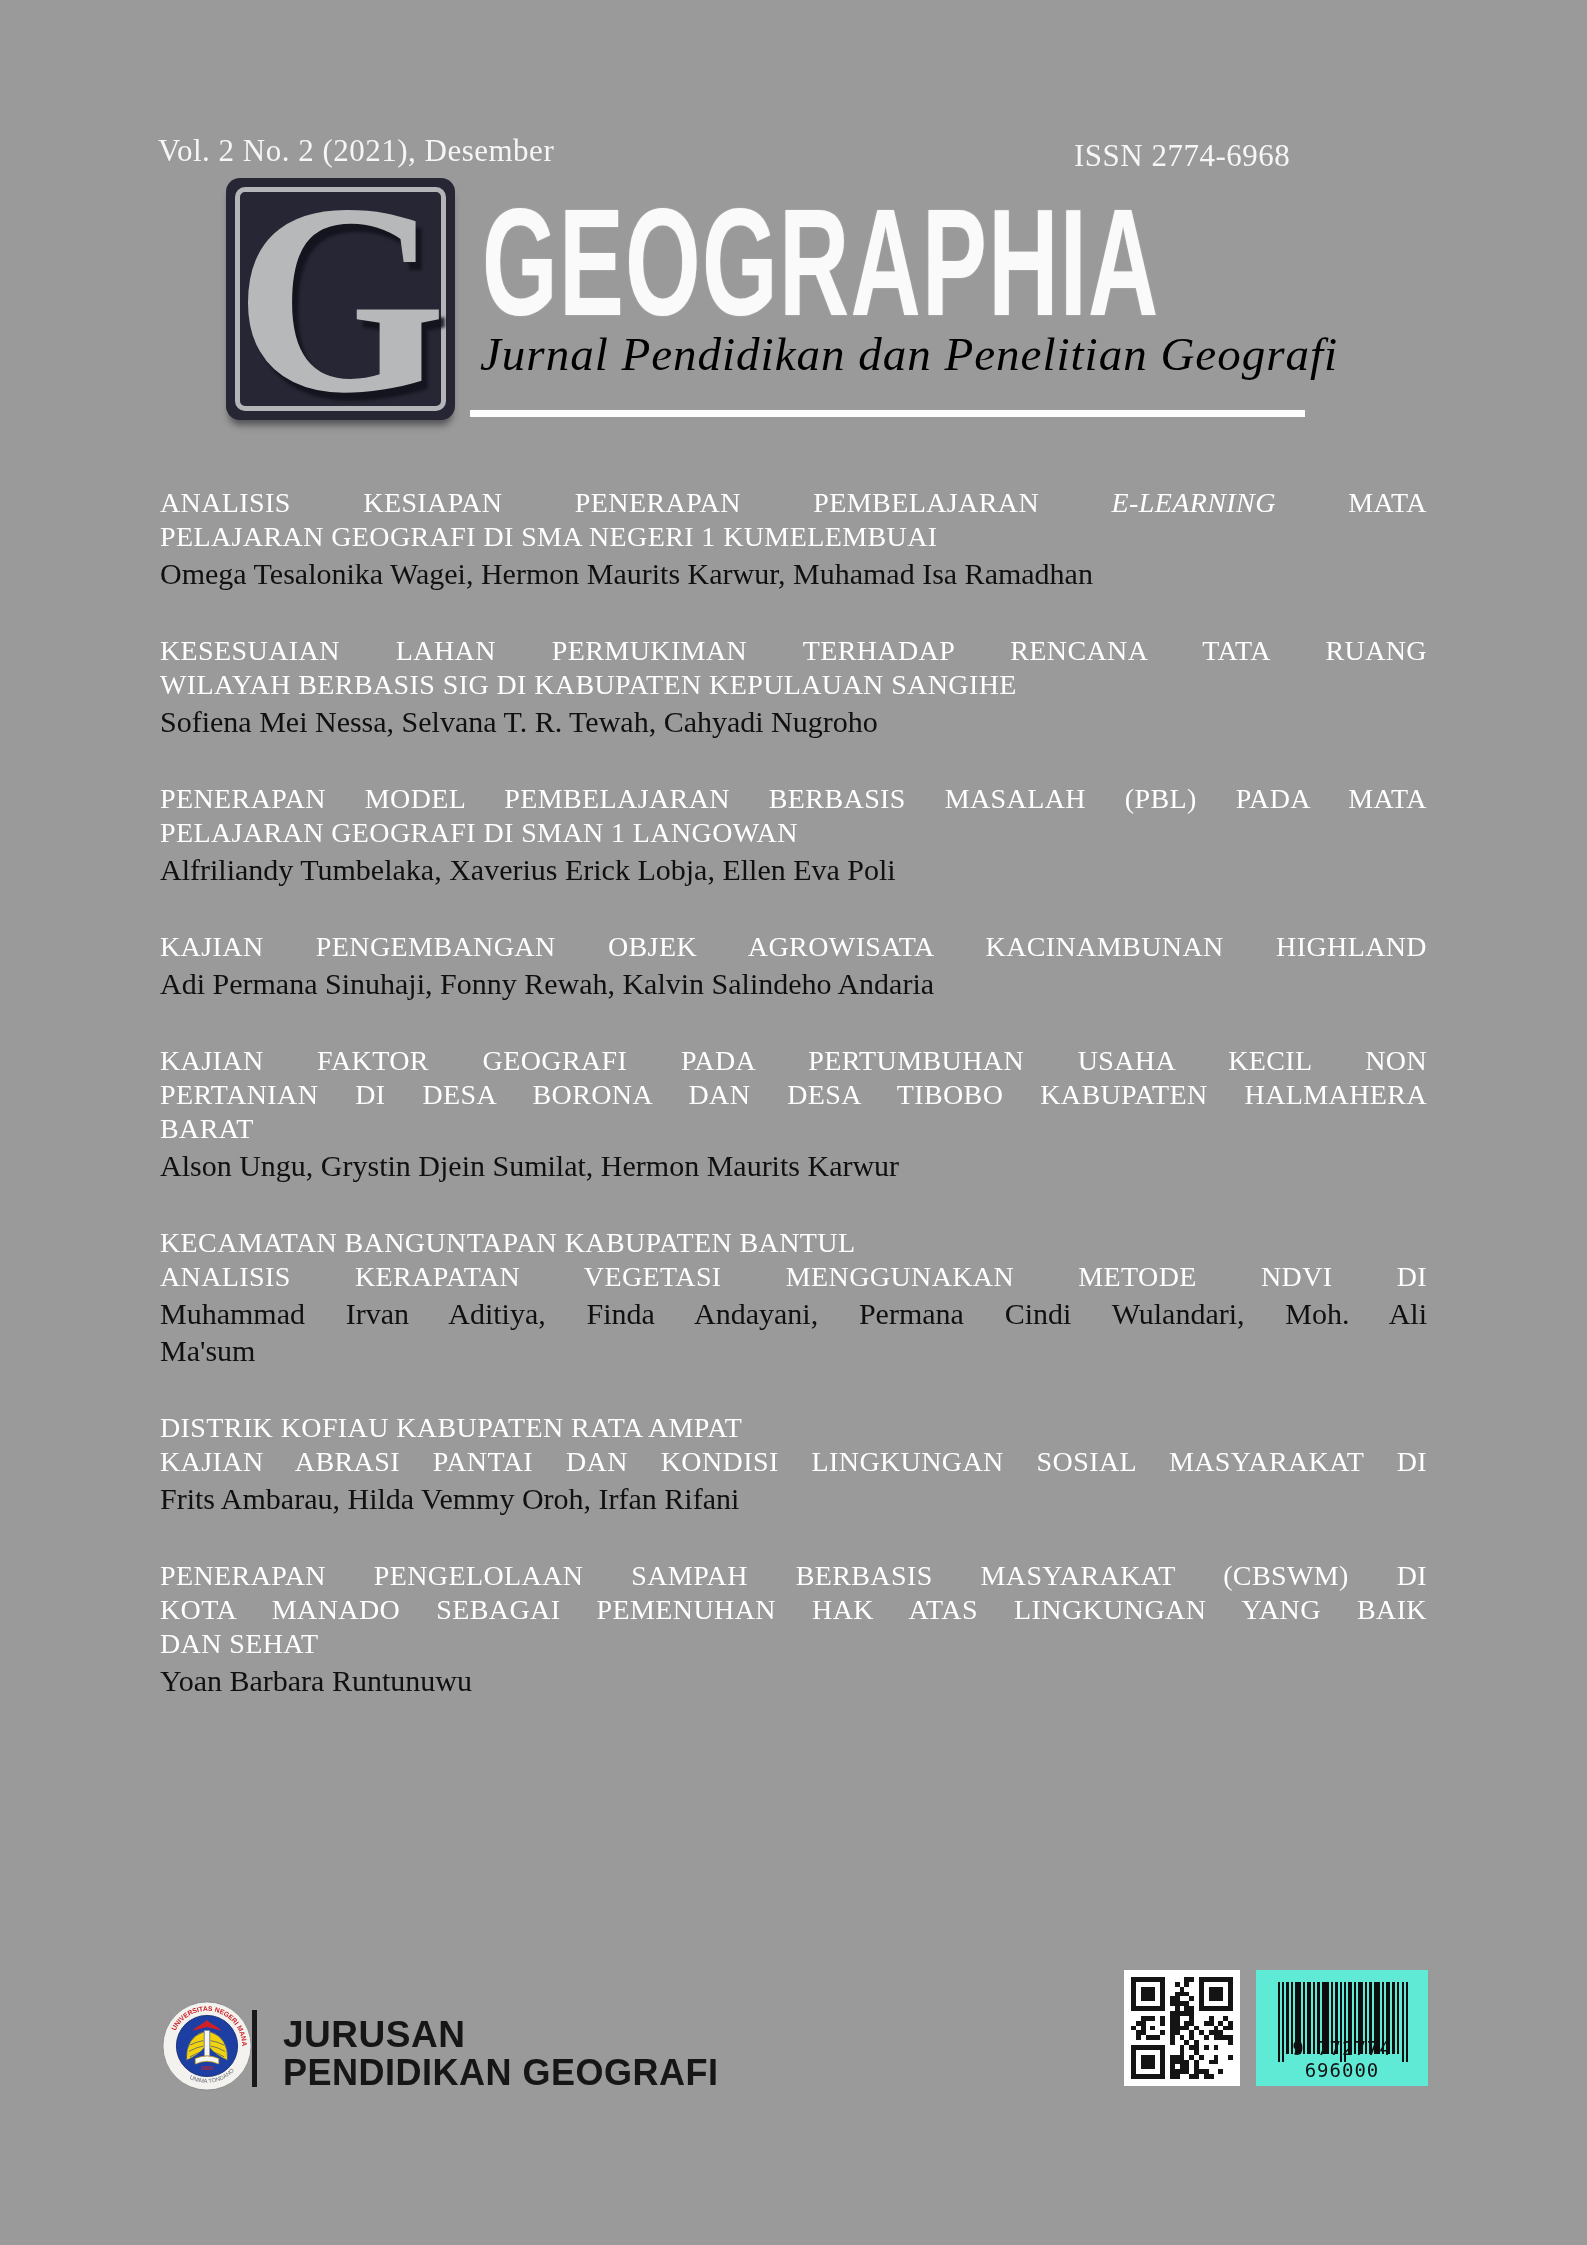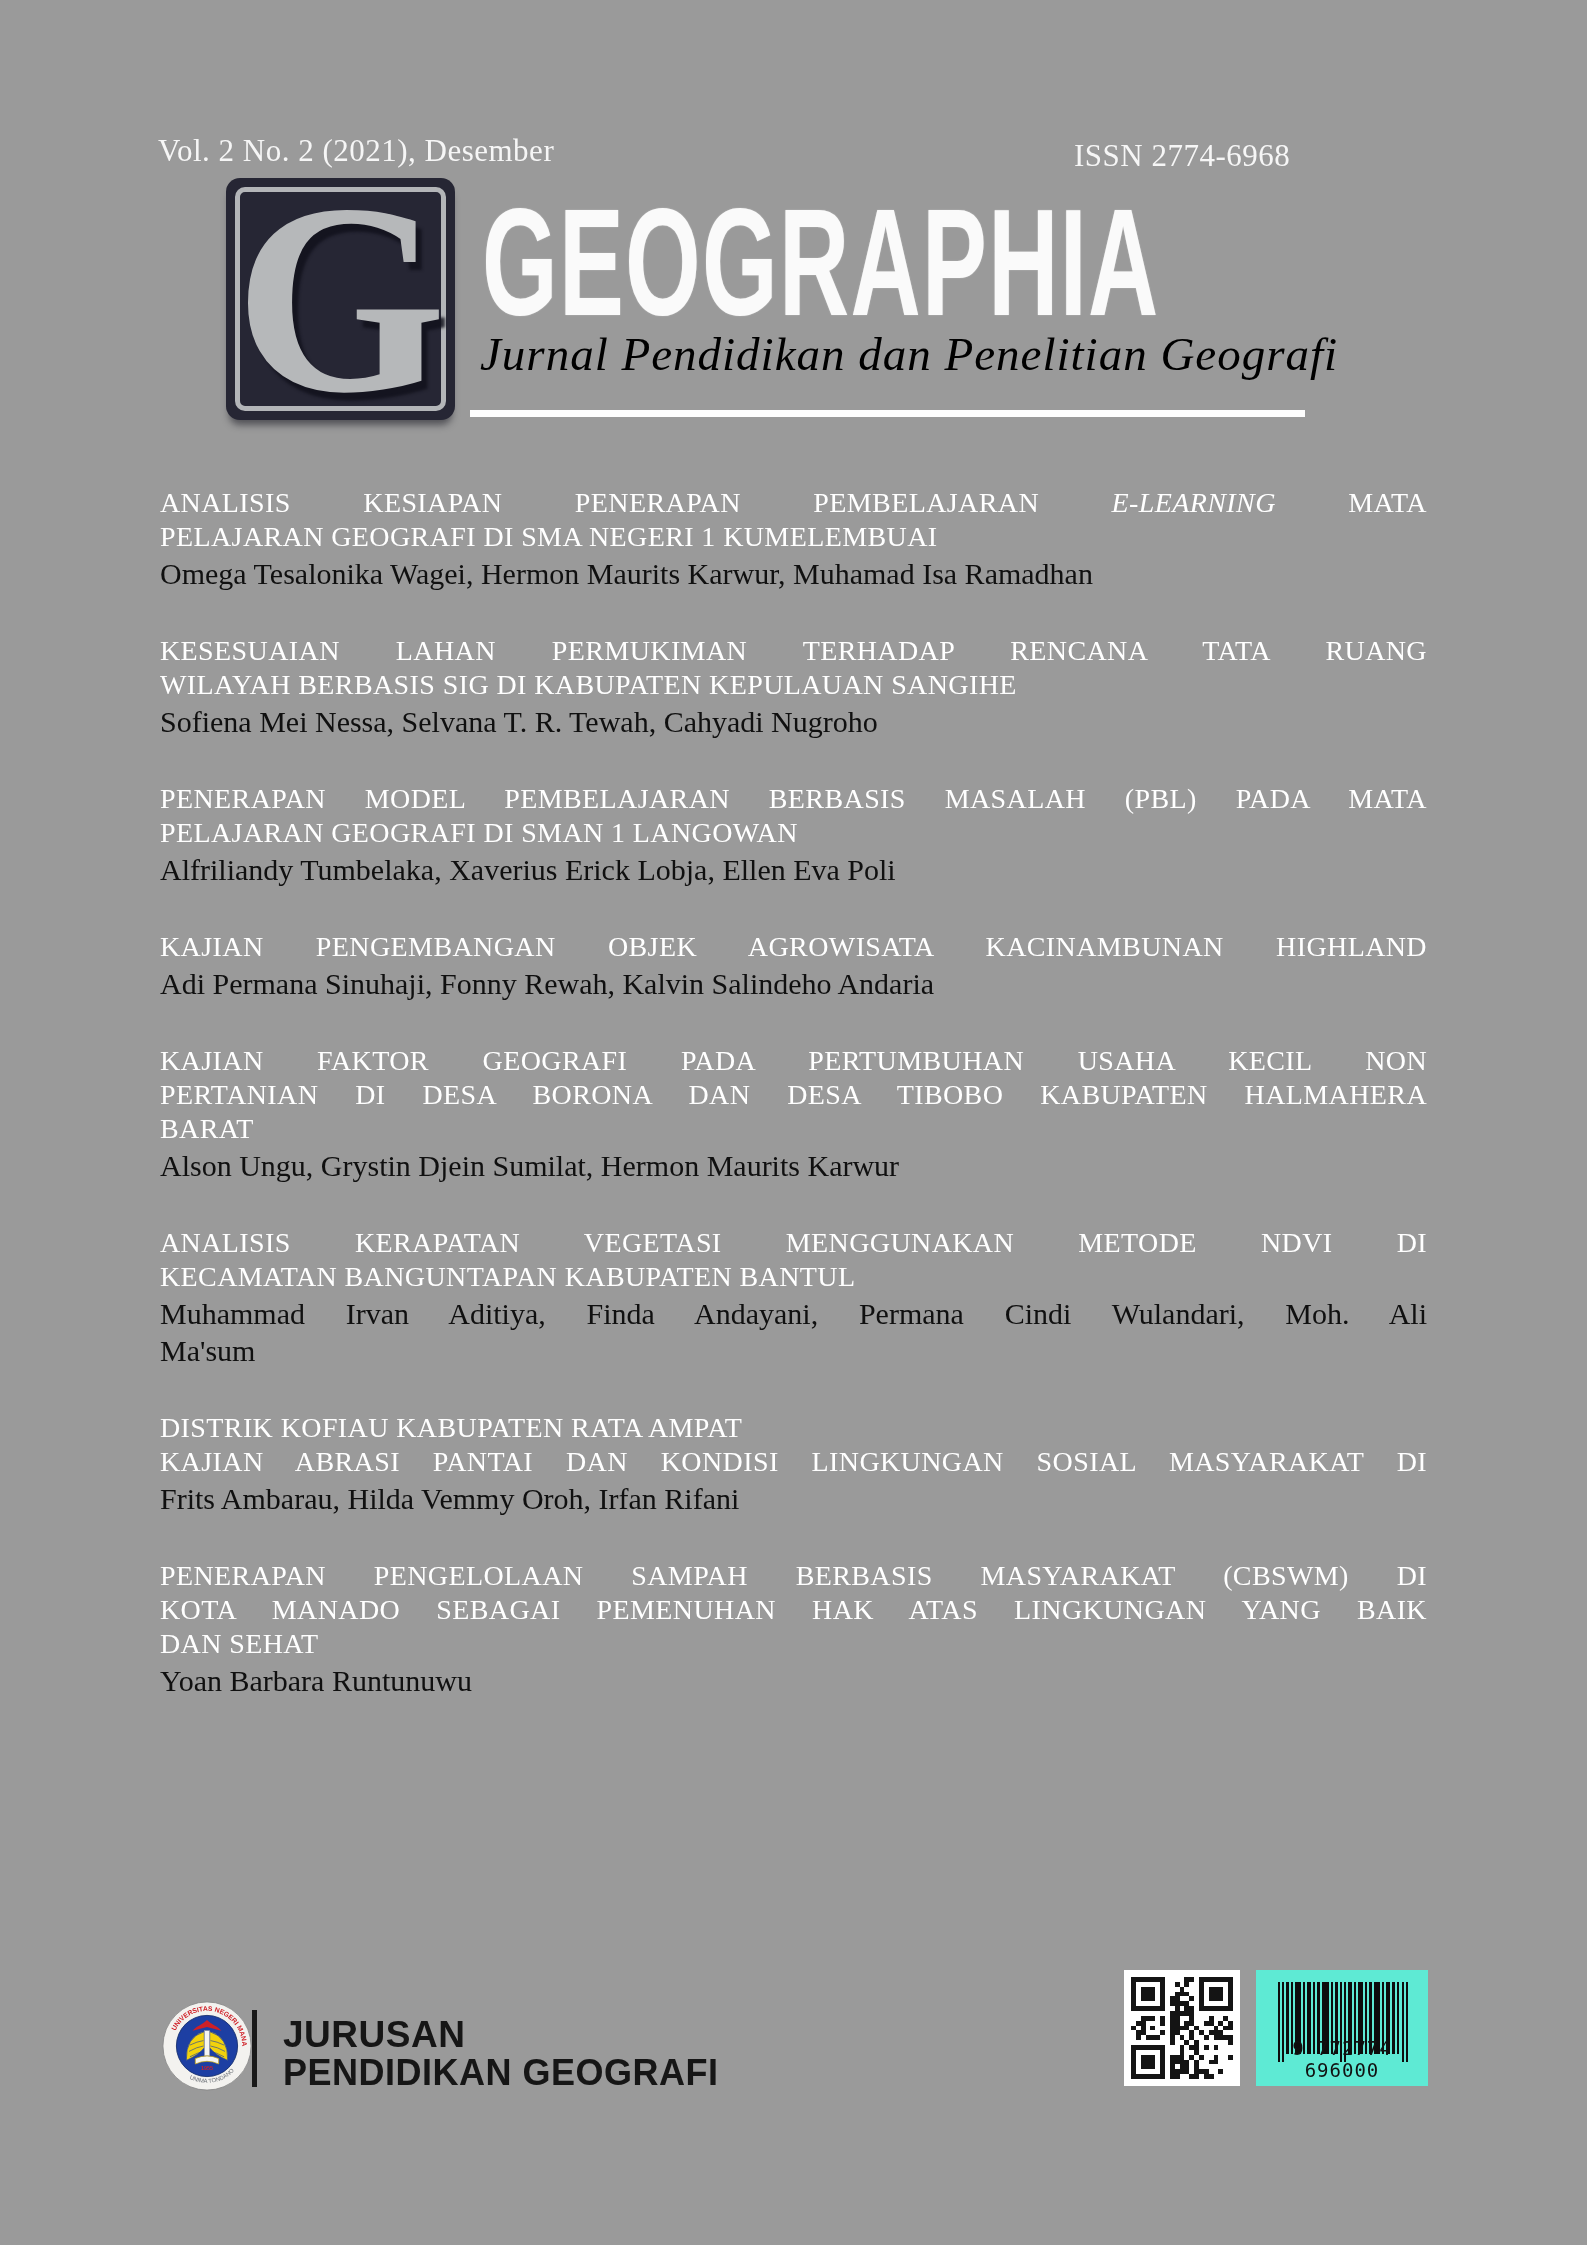--- a/index.html
+++ b/index.html
@@ -88,22 +88,22 @@
         <div class="title-line"><span>KAJIAN PENGEMBANGAN OBJEK AGROWISATA KACINAMBUNAN HIGHLAND</span></div>
         <div class="author-line last">Adi Permana Sinuhaji, Fonny Rewah, Kalvin Salindeho Andaria</div>
       </div>
       <div class="article">
         <div class="title-line"><span>KAJIAN FAKTOR GEOGRAFI PADA PERTUMBUHAN USAHA KECIL NON</span></div>
         <div class="title-line"><span>PERTANIAN DI DESA BORONA DAN DESA TIBOBO KABUPATEN HALMAHERA</span></div>
         <div class="title-line last"><span>BARAT</span></div>
         <div class="author-line last">Alson Ungu, Grystin Djein Sumilat, Hermon Maurits Karwur</div>
       </div>
       <div class="article">
+        <div class="title-line last"><span>KECAMATAN BANGUNTAPAN KABUPATEN BANTUL</span></div>
         <div class="title-line"><span>ANALISIS KERAPATAN VEGETASI MENGGUNAKAN METODE NDVI DI</span></div>
-        <div class="title-line last"><span>KECAMATAN BANGUNTAPAN KABUPATEN BANTUL</span></div>
         <div class="author-line">Muhammad Irvan Aditiya, Finda Andayani, Permana Cindi Wulandari, Moh. Ali</div>
         <div class="author-line last">Ma'sum</div>
       </div>
       <div class="article">
         <div class="title-line last"><span>DISTRIK KOFIAU KABUPATEN RATA AMPAT</span></div>
         <div class="title-line"><span>KAJIAN ABRASI PANTAI DAN KONDISI LINGKUNGAN SOSIAL MASYARAKAT DI</span></div>
         <div class="author-line last">Frits Ambarau, Hilda Vemmy Oroh, Irfan Rifani</div>
       </div>
       <div class="article">
         <div class="title-line"><span>PENERAPAN PENGELOLAAN SAMPAH BERBASIS MASYARAKAT (CBSWM) DI</span></div>

